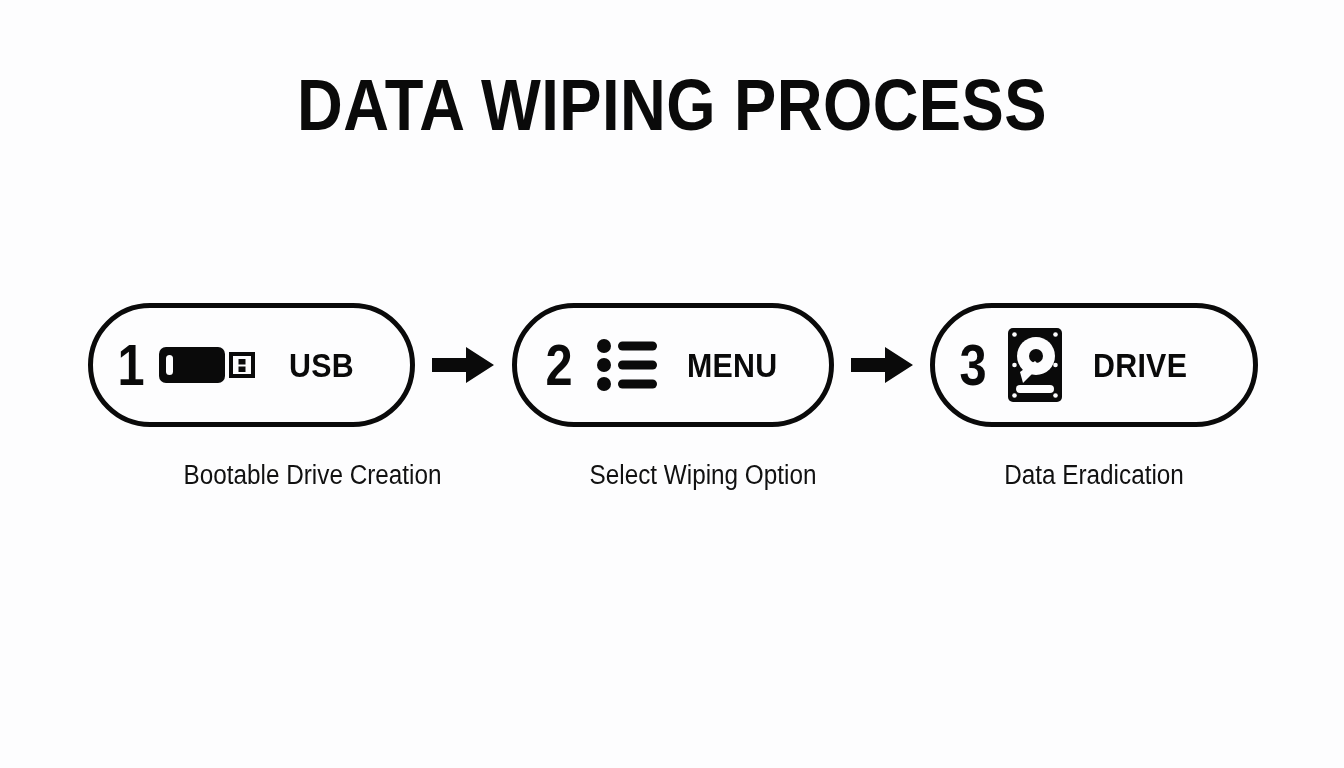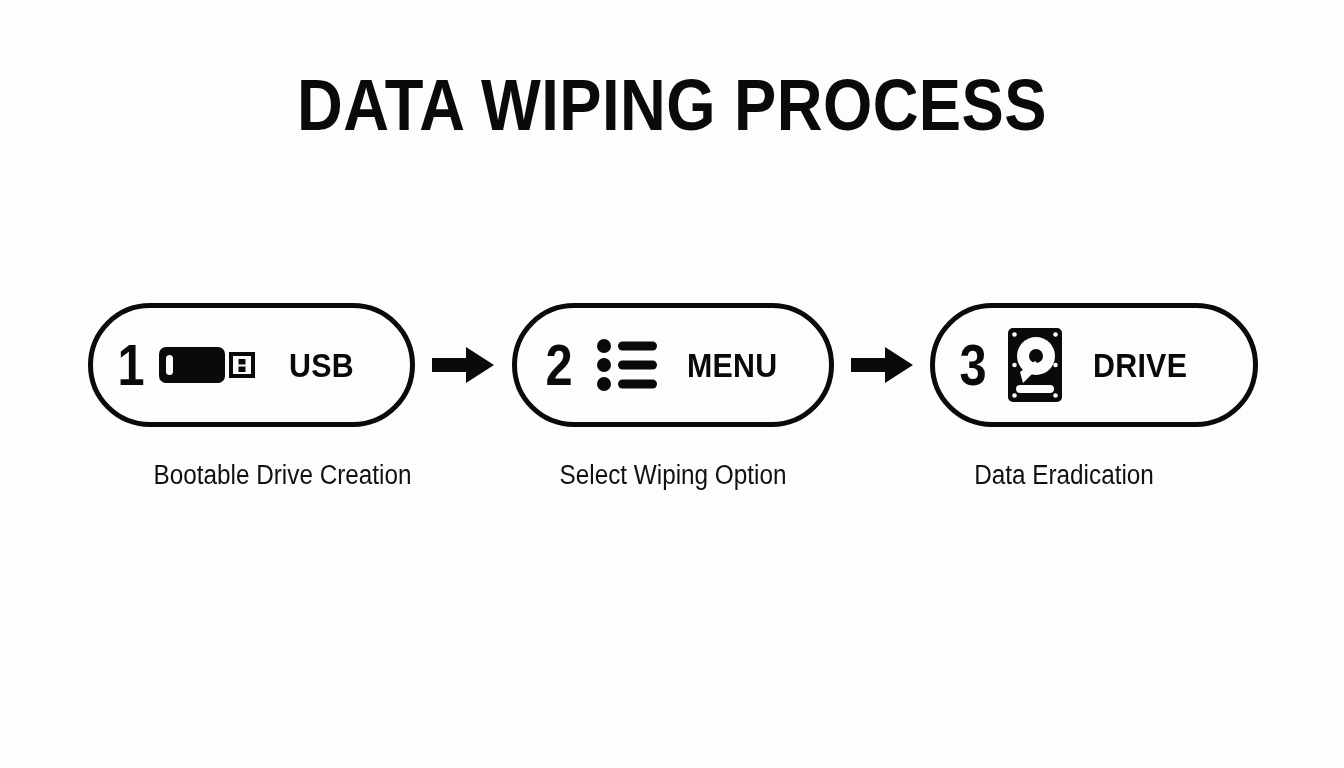--- a/index.html
+++ b/index.html
@@ -109,21 +109,21 @@
 
   
   .captions {
     position: absolute;
     top: 458px;
     left: 88px;
     width: 1170px;
     height: 42px;
     display: flex;
     align-items: flex-start;
-    justify-content: center;
+    justify-content: flex-end;
   }
   .caption {
     font-family: "Liberation Sans", sans-serif;
     font-weight: normal;
     font-size: 27px;
     line-height: 34px;
     color: #111111;
     text-align: center;
     transform: scaleX(0.9);
     white-space: nowrap;

